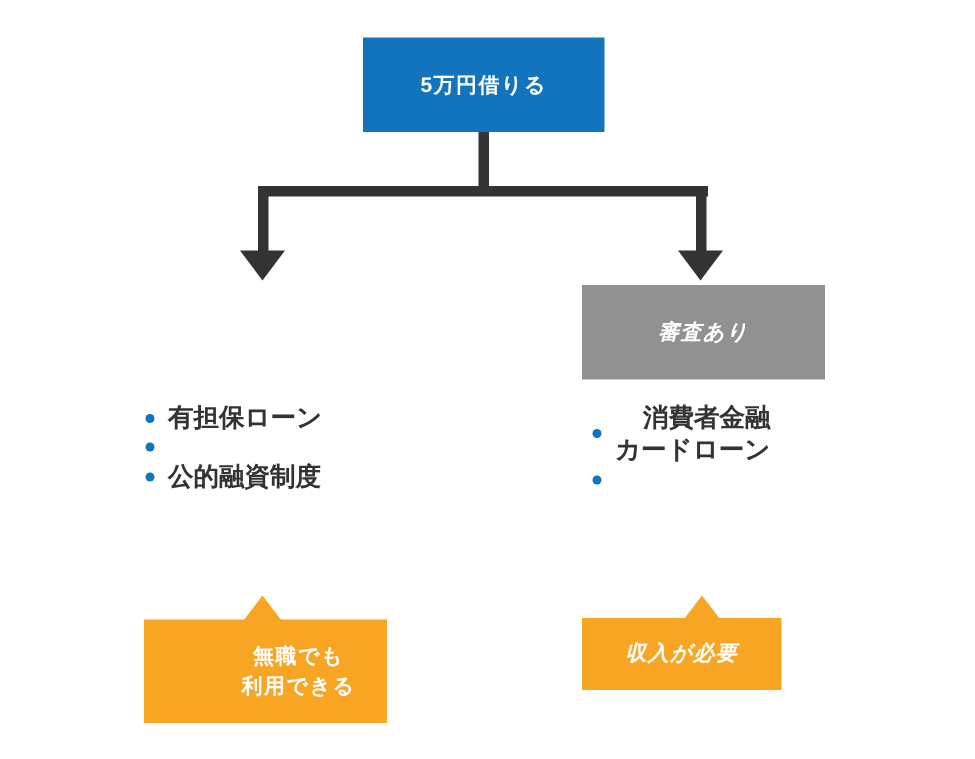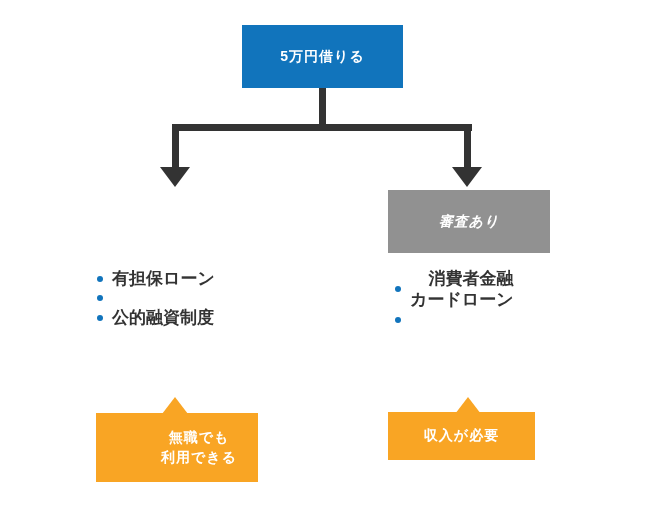--- a/index.html
+++ b/index.html
@@ -78,21 +78,21 @@
   .callout-tri{
     position:absolute;
     width:0;height:0;
     border-left:13px solid transparent;
     border-right:13px solid transparent;
     border-bottom:17px solid var(--accent-orange);
   }
   .callout-tri.left{left:162px;top:397px;}
   .callout-tri.right{left:455px;top:397px;}
   .callout-left{left:96px;top:413px;width:162px;height:69px;padding-left:44px;}
-  .callout-right{left:388px;top:412px;width:147px;height:48px;}
+  .callout-right{left:388px;top:412px;width:133px;height:48px;font-style:italic;}
 </style>
 </head>
 <body>
 
 <div class="canvas">
 
   <div class="node blue root-node">
     <span>5万円借りる</span>
   </div>
 

